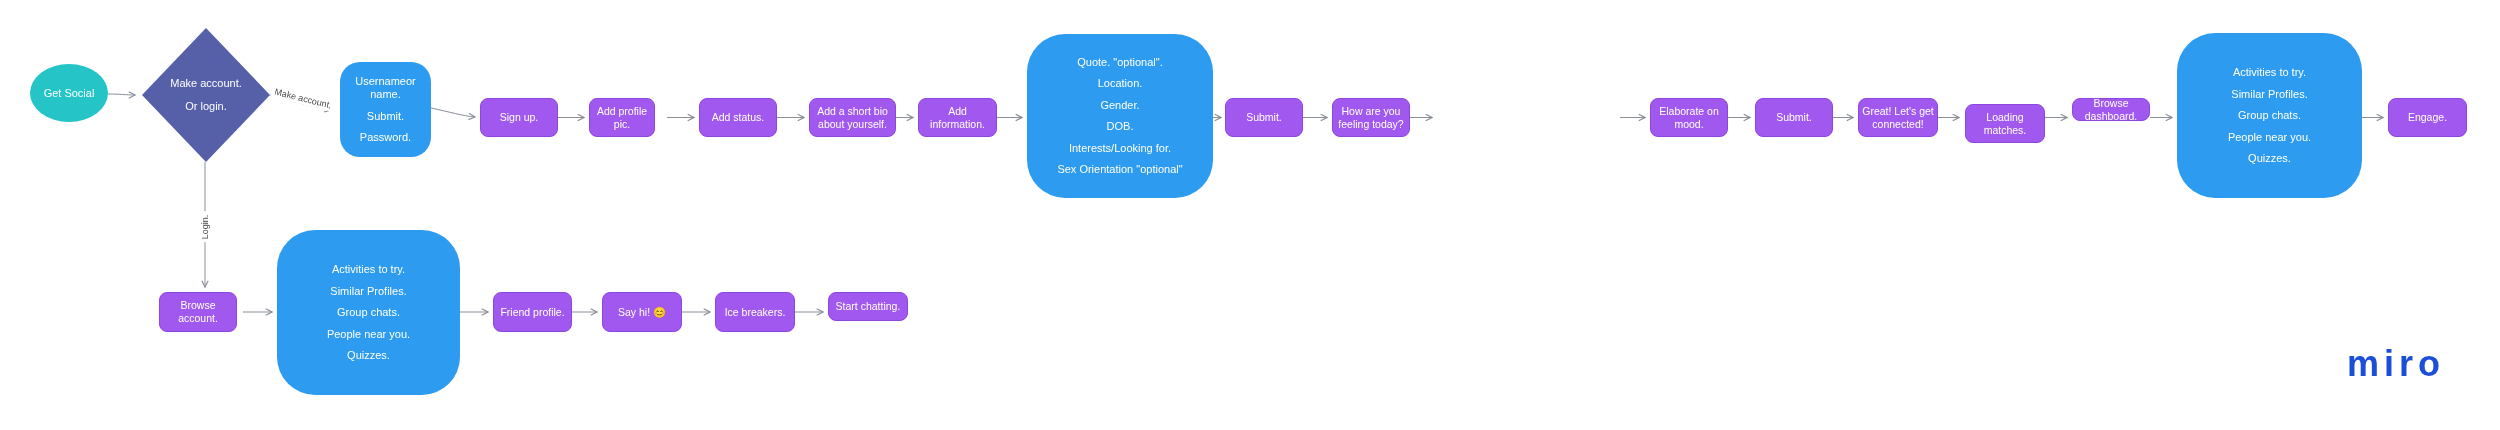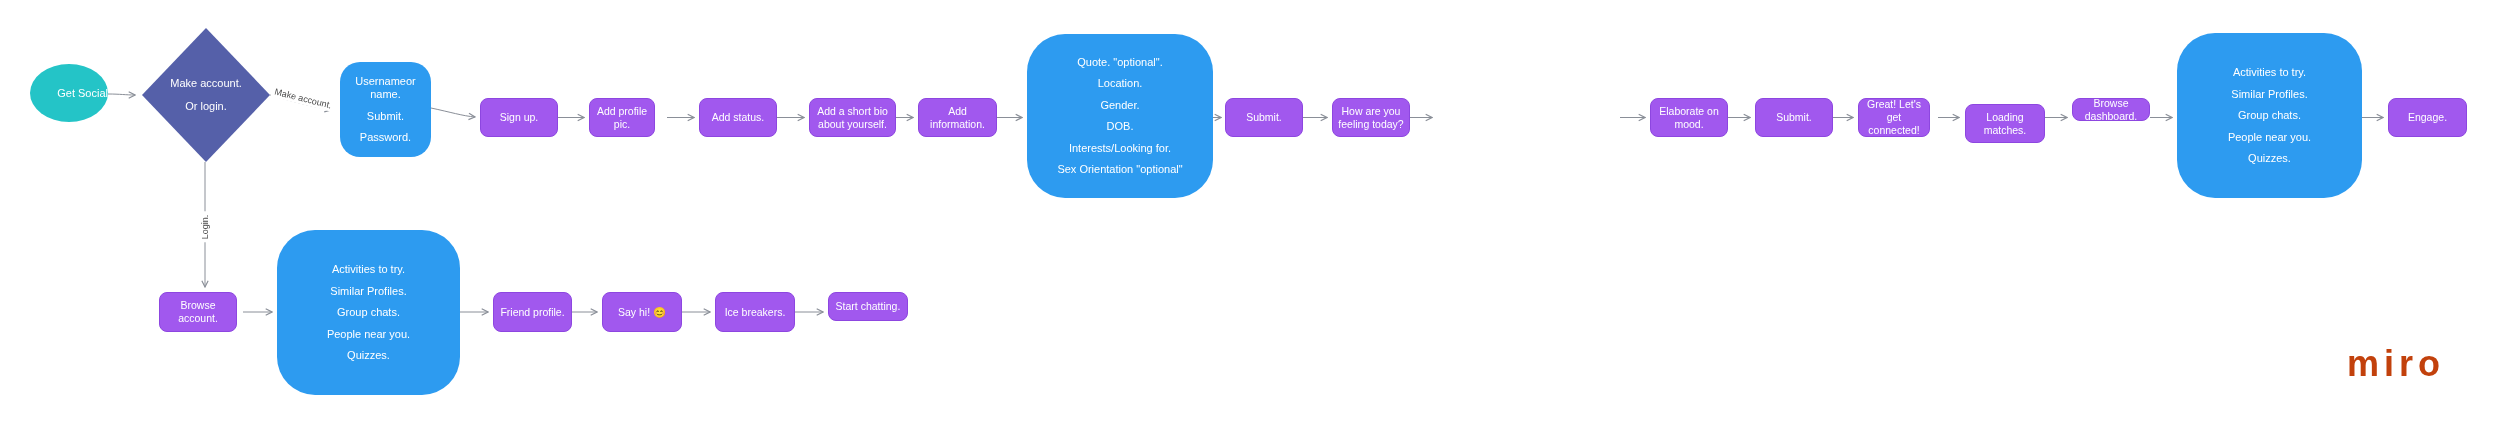--- a/index.html
+++ b/index.html
@@ -14,21 +14,20 @@
   .node{
     position:absolute;
     display:flex;flex-direction:column;
     align-items:center;justify-content:center;
     text-align:center;color:#ffffff;
     box-sizing:border-box;
   }
   .terminator{
     background:#24c4c7;border-radius:50%;
     font-size:11px;
-    align-items:flex-end;
   }
   .decision{
     background:#5560a9;
     clip-path:polygon(50% 0,100% 50%,50% 100%,0 50%);
     font-size:11px;gap:10px;
   }
   .process{
     background:#a158ee;border:1px solid #8d46e0;
     border-radius:8px;font-size:10.5px;line-height:13px;
     padding:2px;
@@ -42,21 +41,21 @@
   .edge-label{
     position:absolute;font-size:9px;color:#4a4a4a;
     background:#ffffff;padding:0 3px;white-space:nowrap;
     line-height:11px;
   }
   .edge-label.rot-diag{transform:translate(-50%,-50%) rotate(14deg);}
   .edge-label.rot-vert{transform:translate(-50%,-50%) rotate(-90deg);}
   .watermark{
     position:absolute;right:55px;bottom:48px;
     font-size:36px;font-weight:bold;letter-spacing:5px;
-    color:#c2410c;line-height:1;
+    color:#1d4ed8;line-height:1;
   }
 </style>
 </head>
 <body>
 
 <div class="board">
 
   <svg class="edges">
     <defs>
       <marker id="arrow" viewBox="0 0 10 10" refX="8.5" refY="5" markerWidth="9" markerHeight="9" orient="auto-start-reverse">
@@ -141,21 +140,21 @@
     <span>How are you feeling today?</span>
   </div>
 
 
   <div class="node process" style="left:1650px;top:98px;width:78px;height:39px">
     <span>Elaborate on mood.</span>
   </div>
   <div class="node process" style="left:1755px;top:98px;width:78px;height:39px">
     <span>Submit.</span>
   </div>
-  <div class="node process" style="left:1858px;top:98px;width:72px;height:39px">
+  <div class="node process" style="left:1858px;top:98px;width:80px;height:39px">
     <span>Great! Let's get connected!</span>
   </div>
   <div class="node process" style="left:1965px;top:104px;width:80px;height:39px">
     <span>Loading matches.</span>
   </div>
   <div class="node process" style="left:2072px;top:98px;width:78px;height:23px">
     <span>Browse dashboard.</span>
   </div>
 
   <div class="node data" style="left:2177px;top:33px;width:185px;height:165px">

